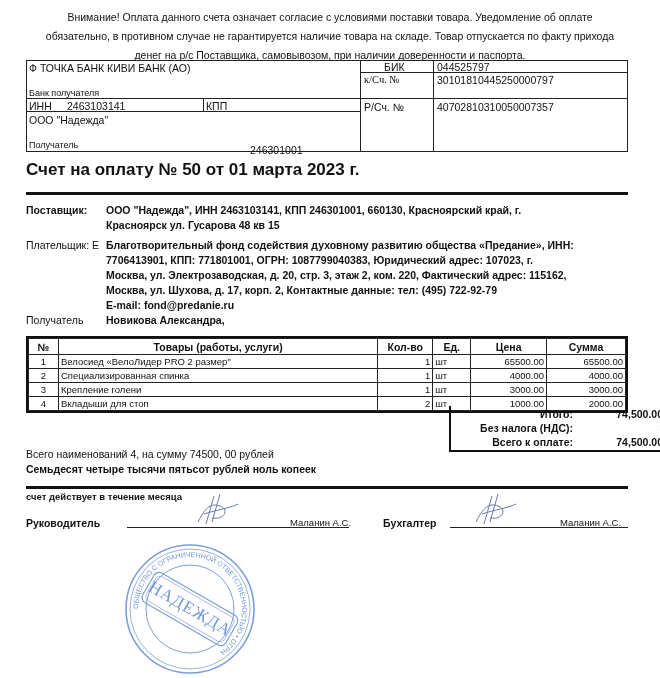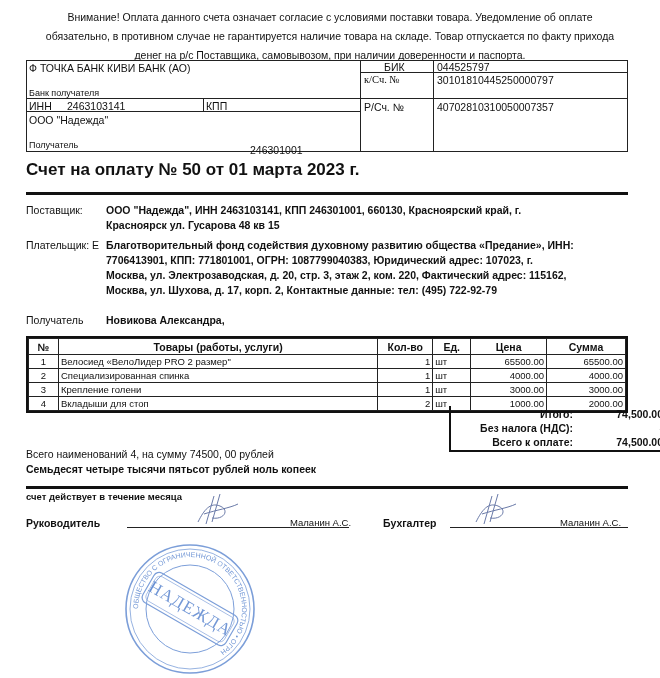--- a/index.html
+++ b/index.html
@@ -58,27 +58,28 @@
   <div class="cell" style="left:337px; top:13px;font-family:Liberation Serif, serif;">к/Сч. №</div>
   <div class="cell" style="left:410px; top:13px;">30101810445250000797</div>
   <div class="cell" style="left:337px; top:40px;">Р/Сч. №</div>
   <div class="cell" style="left:410px; top:40px;">40702810310050007357</div>
 </div>
 
 <div class="abs title">Счет на оплату № 50 от 01 марта 2023 г.</div>
 <div class="abs rule-thick" style="top:192px;"></div>
 
 <div class="abs party" style="left:26px; top:203px; width:600px; height:32px;">
-  <span class="lbl" style="font-weight:normal;">Поставщик:</span>
+  <span class="lbl" style="font-weight:bold;">Поставщик:</span>
   <span class="val">ООО "Надежда", ИНН 2463103141, КПП 246301001, 660130, Красноярский край, г. Красноярск  ул. Гусарова 48 кв 15</span>
 </div>
 
 <div class="abs party" style="left:26px; top:238px; width:600px; height:80px;">
   <span class="lbl">Плательщик: Е</span>
   <span class="val">Благотворительный фонд содействия духовному развитию общества «Предание», ИНН: 7706413901, КПП: 771801001, ОГРН: 1087799040383, Юридический адрес: 107023, г. Москва, ул. Электрозаводская, д. 20, стр. 3, этаж 2, ком. 220, Фактический адрес: 115162, Москва, ул. Шухова, д. 17, корп. 2, Контактные данные: тел: (495) 722-92-79</span>
+  <span class="val" style="top:60px;">E-mail: fond@predanie.ru</span>
 </div>
 
 <div class="abs party" style="left:26px; top:313px; width:600px; height:16px;">
   <span class="lbl">Получатель</span>
   <span class="val">Новикова Александра,</span>
 </div>
 
 <div class="abs items-wrap">
   <table class="items" style="width:598px;">
     <colgroup>

